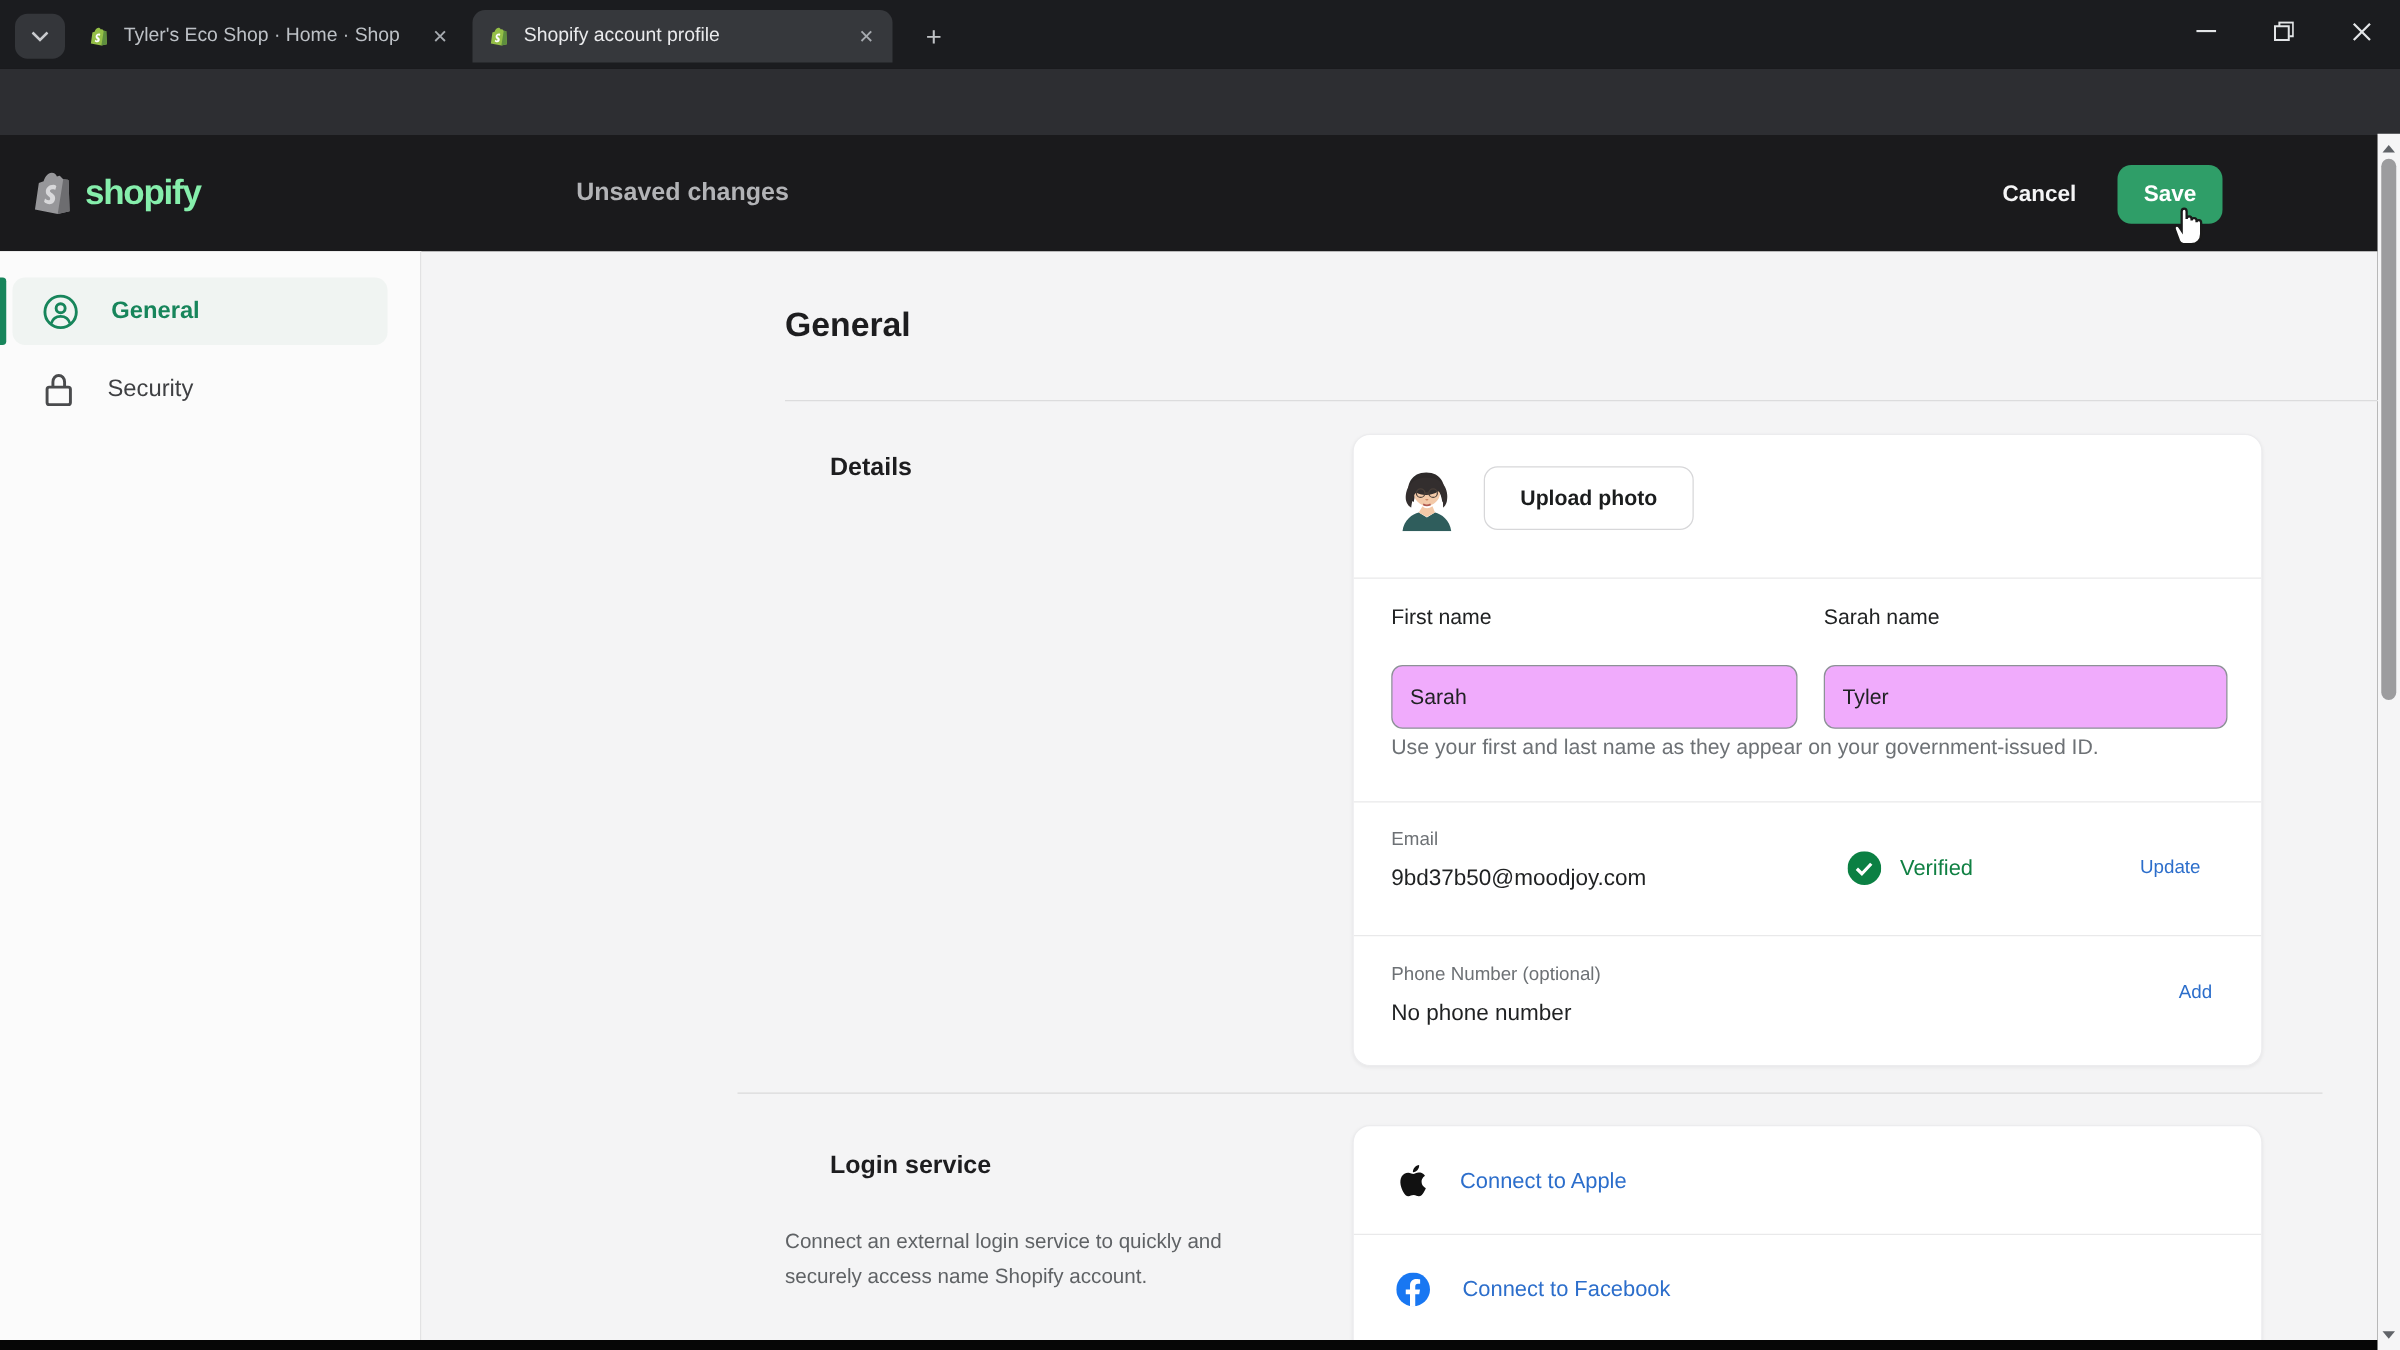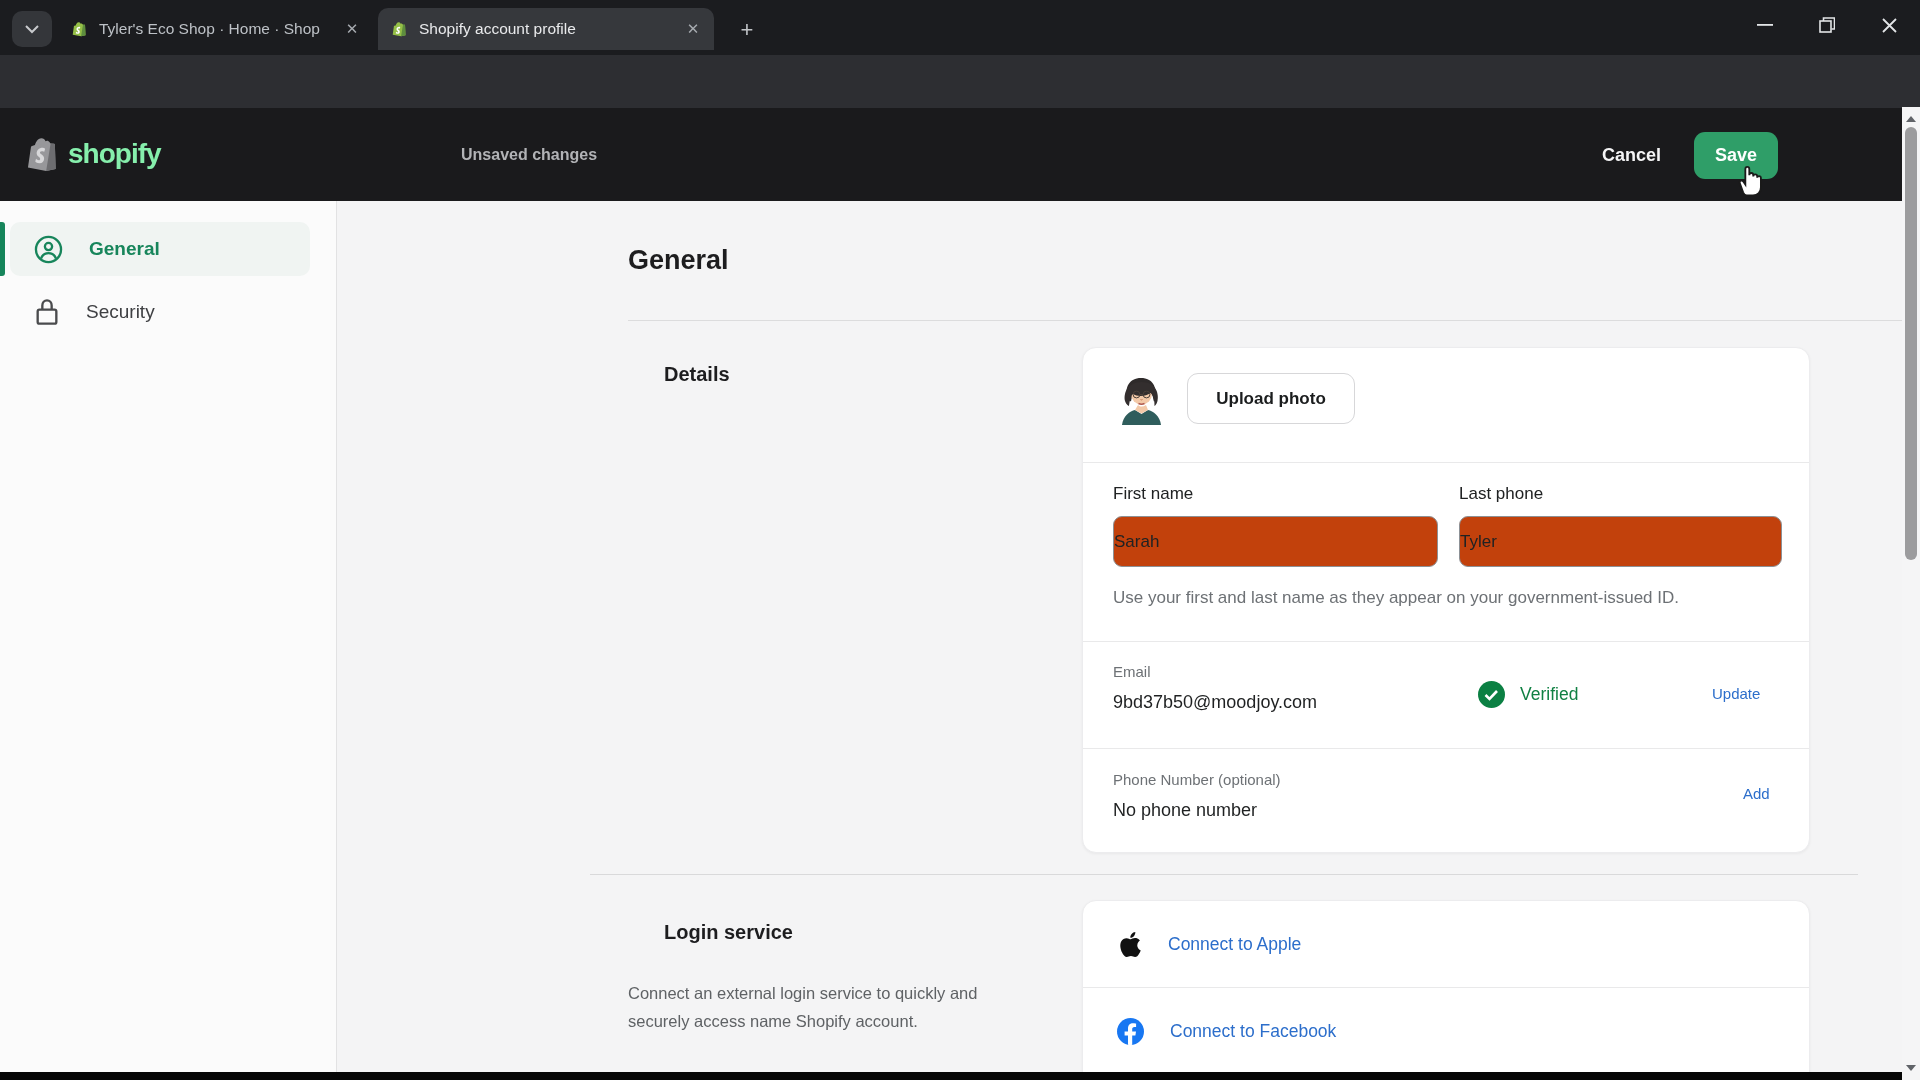--- a/index.html
+++ b/index.html
@@ -25,21 +25,21 @@
   .omnibox { position:absolute; left:172px; top:62px; width:1480px; height:39px; background:#1e1f23; border-radius:20px; display:flex; align-items:center; padding:0 16px; }
   .omnibox .url { color:#e6e7e9; font-size:17px; margin-left:12px; letter-spacing:.1px; }
   .star-btn { position:absolute; left:1656px; top:63px; width:36px; height:36px; display:flex; align-items:center; justify-content:center; }
   .incog-pill { position:absolute; left:1704px; top:61px; width:162px; height:41px; background:#1e1f23; border-radius:21px; display:flex; align-items:center; justify-content:center; gap:9px; color:#e7e8ea; font-size:16.5px; }
   .menu-dots { position:absolute; left:1878px; top:63px; width:30px; height:36px; display:flex; align-items:center; justify-content:center; }
 
   
   .app-header { position:absolute; left:0; top:108px; width:1902px; height:93px; background:#1a1a1c; }
   .logo { position:absolute; left:24px; top:24px; display:flex; align-items:center; gap:6px; }
   .logo-word { font-size:28px; font-weight:bold; color:#86efac; letter-spacing:-1px; }
-  .unsaved { position:absolute; left:461px; top:0; height:93px; display:flex; align-items:center; font-size:16px; font-weight:600; color:#b2b3b6; }
+  .unsaved { position:absolute; left:461px; top:0; height:93px; display:flex; align-items:center; font-size:20px; font-weight:600; color:#b2b3b6; }
   .cancel-btn { position:absolute; left:1588px; top:28px; height:38px; padding:0 14px; display:flex; align-items:center; color:#f4f4f5; font-size:18px; font-weight:600; }
   .save-btn { position:absolute; left:1694px; top:24px; width:84px; height:47px; background:#2f9e68; border:none; border-radius:11px; color:#fff; font-size:18px; font-weight:bold; font-family:"Liberation Sans",sans-serif; }
 
   
   .page { position:absolute; left:0; top:201px; width:1902px; height:871px; background:#f4f4f5; }
   .sidebar { position:absolute; left:0; top:0; width:337px; height:871px; background:#fbfbfb; border-right:1px solid #e2e2e3; }
   .side-item { position:absolute; left:10px; width:300px; height:54px; display:flex; align-items:center; gap:26px; padding-left:24px; border-radius:10px; }
   .side-item.active { background:#f0f4f2; }
   .active-bar { position:absolute; left:0; top:21px; width:5px; height:54px; background:#17855b; border-radius:0 3px 3px 0; }
   .side-label { font-size:19px; color:#3f4043; }
@@ -54,21 +54,21 @@
 
   .card { position:absolute; left:745px; width:728px; background:#fff; border:1px solid #ececee; border-radius:14px; box-shadow:0 1px 3px rgba(0,0,0,.05); }
   .card1 { top:146px; height:506px; }
   .card2 { top:699px; height:200px; border-bottom-left-radius:0; border-bottom-right-radius:0; }
   .divider { position:absolute; left:0; width:100%; height:1px; background:#e9e9ea; }
 
   .avatar { position:absolute; left:34px; top:26px; width:49px; height:51px; }
   .upload-btn { position:absolute; left:104px; top:25px; width:168px; height:51px; background:#fff; border:1px solid #d7d7d9; border-radius:11px; font-size:17px; font-weight:bold; color:#1b1d1e; font-family:"Liberation Sans",sans-serif; }
 
   .fld-label { position:absolute; font-size:17px; color:#202223; }
-  .input { position:absolute; top:168px; height:51px; border:1px solid #8c9196; border-radius:9px; background:#c2410c; font-size:17px; color:#202223; font-family:"Liberation Sans",sans-serif; }
+  .input { position:absolute; top:184px; height:51px; border:1px solid #8c9196; border-radius:9px; background:#f0abfc; font-size:17px; color:#202223; padding-left:14px; font-family:"Liberation Sans",sans-serif; }
   .help { position:absolute; left:30px; top:240px; font-size:17px; color:#6d7175; }
 
   .mini-label { position:absolute; left:30px; font-size:15px; color:#6d7175; }
   .value { position:absolute; left:30px; font-size:18px; color:#1f2122; }
   .verified { position:absolute; left:395px; top:333px; display:flex; align-items:center; gap:15px; }
   .verified-txt { font-size:17.5px; color:#108043; }
   .link { position:absolute; font-size:15px; color:#2c6ecb; }
 
   .provider-row { position:absolute; left:0; width:100%; height:86px; display:flex; align-items:center; padding-left:34px; gap:26px; }
   .provider-link { font-size:17.5px; color:#2c6ecb; }
@@ -246,21 +246,21 @@
           <path d="M21.5 29.5c2 1 4 1 6 0" stroke="#b05a50" stroke-width="1.4" fill="none"></path>
           <path d="M5 51c1-9 8-14 13-15l6.5 4 6.5-4c5 1 12 6 13 15H5z" fill="#2f5d5c"></path>
           <path d="M18 36l6.5 3.5L31 36l-2-5c-3 2-6 2-8 0l-3 5z" fill="#f3c9a8"></path>
         </svg>
       </div>
       <button class="upload-btn">Upload photo</button>
 
       <div class="divider" style="top:114px;"></div>
 
       <div class="fld-label" style="left:30px; top:136px;">First name</div>
-      <div class="fld-label" style="left:376px; top:136px;">Last phone</div>
+      <div class="fld-label" style="left:376px; top:136px;">Sarah name</div>
       <input class="input" style="left: 30px; width: 325px;" value="Sarah">
       <input class="input" style="left: 376px; width: 323px;" value="Tyler">
       <div class="help">Use your first and last name as they appear on your government-issued ID.</div>
 
       <div class="divider" style="top:293px;"></div>
 
       <div class="mini-label" style="top:315px;">Email</div>
       <div class="value" style="top:344px;">9bd37b50@moodjoy.com</div>
       <div class="verified">
         <svg width="27" height="27" viewBox="0 0 27 27">

